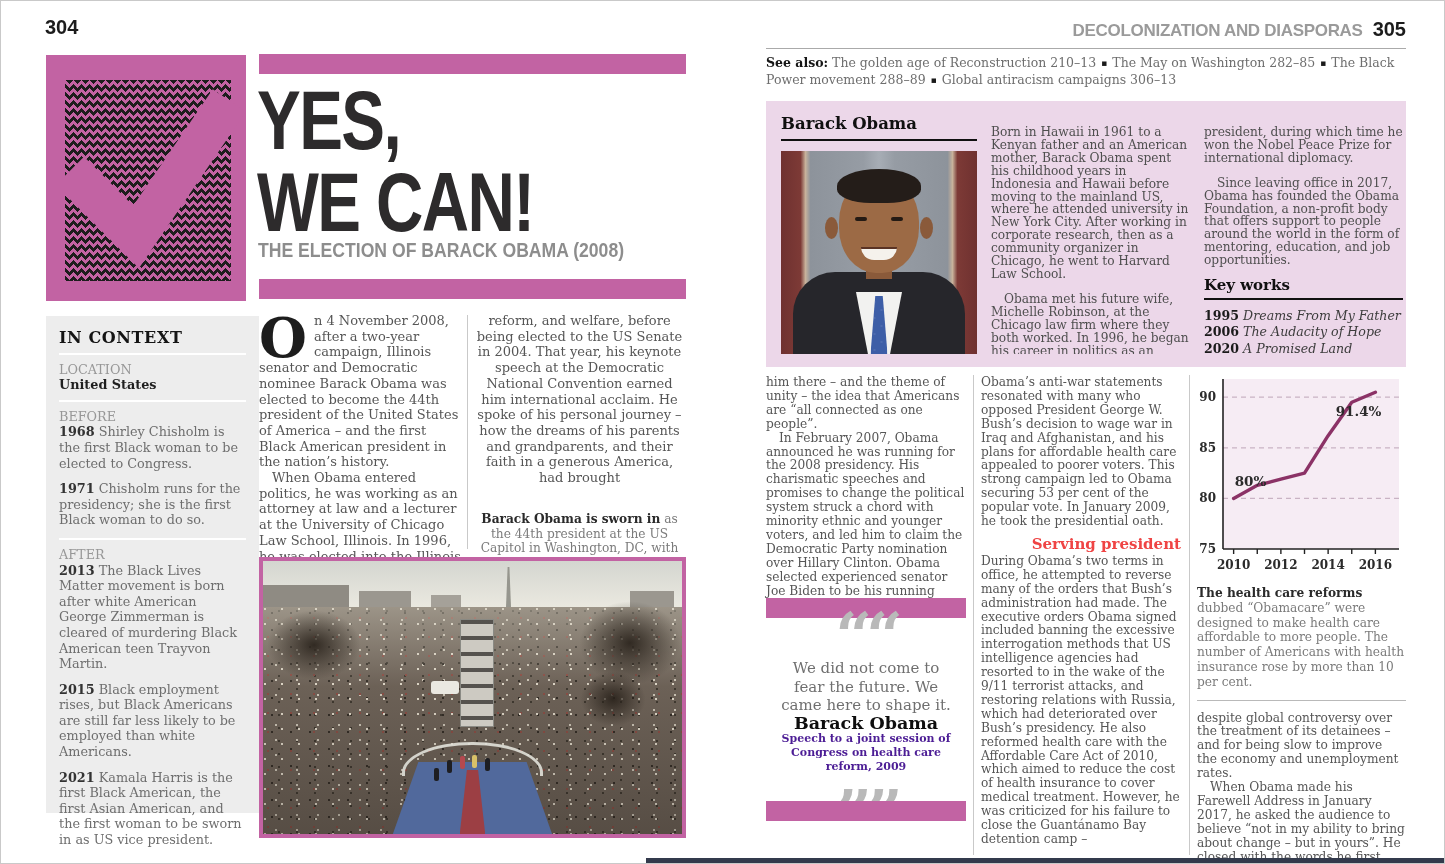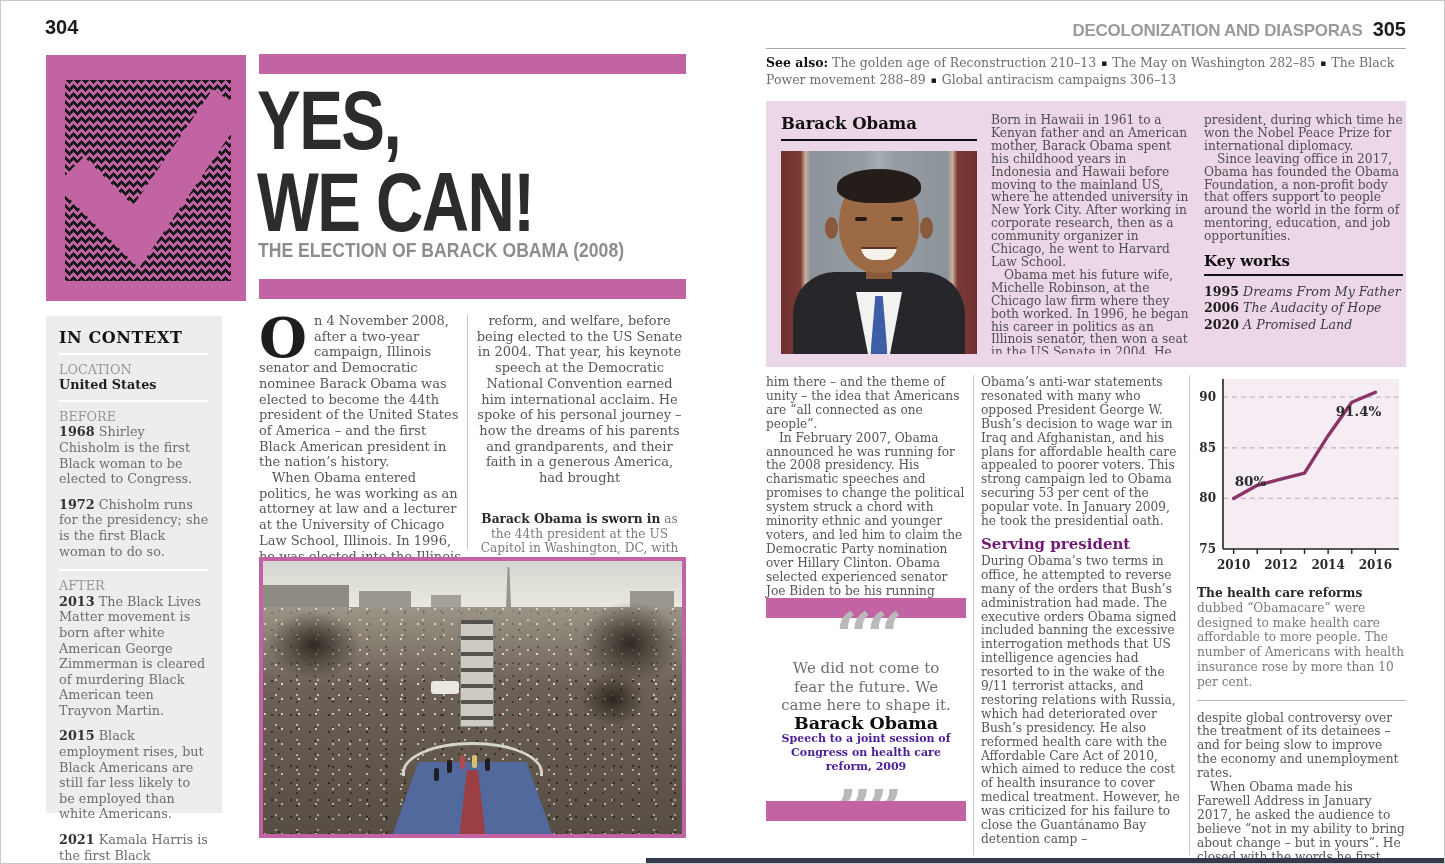--- a/index.html
+++ b/index.html
@@ -23,21 +23,21 @@
       linear-gradient(135deg, #1d1d1d 25%, transparent 25%),
       linear-gradient(225deg, #1d1d1d 25%, transparent 25%),
       linear-gradient(45deg,  #1d1d1d 25%, transparent 25%),
       linear-gradient(315deg, #1d1d1d 25%, transparent 25%);
     background-position: 4px 0, 4px 0, 0 0, 0 0;
     background-size: 8px 8px;
   }
   #check-svg { position:absolute; inset:0; }
 
   #sidebar {
-    left:45px; top:315px; width:176px; height:497px;
+    left:45px; top:315px; width:213px; height:497px;
     background:#ededed; padding:14px 13px; color:#6e6e6e;
     font-size:12.8px; line-height:15.6px;
   }
   #sidebar h2 { font-size:16px; letter-spacing:0.6px; color:#141414; font-weight:700; margin-bottom:6px; }
   .srule { height:2px; background:#ffffff; margin:7px 0; }
   .slabel { color:#979797; font-size:12.8px; }
   .sloc { color:#1f1f1f; font-weight:700; }
   #sidebar .ev { margin-bottom:10px; }
   #sidebar .ev b { color:#333333; }
 
@@ -100,21 +100,21 @@
   #chap-title { font-family:"Liberation Sans", sans-serif; font-weight:700; font-size:17px; letter-spacing:-0.3px; color:#9a9a9a; }
   #head-rule { left:765px; top:47px; width:640px; height:1px; background:#aaaaaa; }
   #see-also { left:765px; top:54px; width:640px; font-size:12.5px; line-height:16px; color:#6e6e6e; }
   #see-also b { color:#161616; }
   .sa-sep { display:inline-block; font-size:9px; color:#1a1a1a; margin:0 5px; transform:translateY(-1px); }
 
   #bio-box { left:765px; top:100px; width:640px; height:266px; background:#ecd7e9; padding:13px 15px;
     display:grid; grid-template-columns:196px 199px 199px; column-gap:14px; }
   .bio-h { font-size:16.5px; font-weight:700; color:#101010; border-bottom:2px solid #101010; padding-bottom:6px; }
   .biotext { font-size:12.2px; line-height:12.9px; color:#4f4f4f; overflow:hidden; }
-  .biotext .bp { margin-bottom:0; }
+  .biotext .bp { margin-bottom:0;margin-top:12px; }
   #key-works-h { margin-top:12px; margin-bottom:8px; font-size:15px; }
   .kw { font-size:12.6px; line-height:16.5px; color:#3c3c3c; }
   .kw b { color:#1b1b1b; }
   .kw i { color:#3c3c3c;margin-top:16px; }
   #portrait { position:relative; width:196px; height:203px; margin-top:10px; overflow:hidden;
     background:linear-gradient(90deg,#6f3130 0%,#7d3a36 10%,#c8b29b 12.5%,#8d939b 15%,#969ca4 42%,#a7adb5 50%,#969ca4 58%,#8d939b 85%,#c8b29b 87.5%,#7d3a36 90%,#6f3130 100%); }
   .p-suit { position:absolute; bottom:0; left:50%; transform:translateX(-50%); width:172px; height:82px; background:#26262b; border-radius:42px 42px 0 0; }
   .p-neck { position:absolute; top:104px; left:50%; transform:translateX(-50%); width:26px; height:24px; background:#8a5a3a; }
   .p-shirt { position:absolute; bottom:0; left:50%; transform:translateX(-50%); width:46px; height:62px; background:#f2f2f0; clip-path:polygon(0 0,100% 0,74% 100%,26% 100%); }
   .p-tie { position:absolute; bottom:0; left:50%; transform:translateX(-50%); width:17px; height:58px; background:#3d5ea7;
@@ -134,21 +134,21 @@
   .col-sep { top:374px; width:1px; height:480px; background:#c9c9c9; }
   #sep1 { left:972px; } #sep2 { left:1188px; }
   #colA-text { position:absolute; top:3px; left:0; right:0; }
   .colbar { position:absolute; left:0; width:200px; height:20px; background:var(--accent); }
   #barA1 { top:225px; } #barA2 { top:428px; }
   #quote-block { position:absolute; top:246px; left:0; right:0; text-align:center; }
   .qmark { font-size:64px; line-height:34px; color:#b9b9b9; letter-spacing:-6px; font-weight:700; }
   #quote-text { font-size:15px; line-height:18.5px; color:#6f6f6f; margin:6px auto 2px; width:178px; }
   #quote-author { font-size:17.5px; font-weight:700; color:#0e0e0e; }
   #quote-source { font-size:11px; line-height:14px; font-weight:700; color:#4c1d95; margin:2px auto 22px; width:195px; }
-  .subhead { font-size:15px; font-weight:700; color:#701a75; margin:9px 0 3px; }
+  .subhead { font-size:15px; font-weight:700; color:#ef4444; margin:9px 0 3px;text-align:right; }
   #chart-wrap { width:209px; height:208px; }
   .tick { font-family:"DejaVu Serif", serif; font-weight:700; font-size:12px; fill:#2b2b2b; }
   .anno { font-family:"DejaVu Serif", serif; font-weight:700; font-size:13.5px; fill:#2b2b2b; }
   #chart-caption { margin-top:5px; }
   #colC-rule { border:none; border-top:1px solid #b9b9b9; margin:10px 0 11px; }
 
   #bottom-edge { left:645px; bottom:0; width:800px; height:5px; background:#333a4c; }
 
   :root { --accent:#c263a3; }
 </style>
@@ -168,21 +168,21 @@
 
   <div class="abs" id="sidebar">
     <h2>IN CONTEXT</h2>
     <div class="srule"></div>
     <div class="slabel">LOCATION</div>
     <div class="sloc">United States</div>
     <div class="srule"></div>
     <div class="slabel">BEFORE</div>
     <div>
         <p class="ev"><b>1968</b> Shirley Chisholm is the first Black woman to be elected to Congress.</p>
-        <p class="ev"><b>1972</b> Chisholm runs for the presidency; she is the first Black woman to do so.</p>
+        <p class="ev"><b>1971</b> Chisholm runs for the presidency; she is the first Black woman to do so.</p>
       </div>
     <div class="srule"></div>
     <div class="slabel">AFTER</div>
     <div>
         <p class="ev"><b>2013</b> The Black Lives Matter movement is born after white American George Zimmerman is cleared of murdering Black American teen Trayvon Martin.</p>
         <p class="ev"><b>2015</b> Black employment rises, but Black Americans are still far less likely to be employed than white Americans.</p>
         <p class="ev"><b>2021</b> Kamala Harris is the first Black American, the first Asian American, and the first woman to be sworn in as US vice president.</p>
       </div>
   </div>
 

